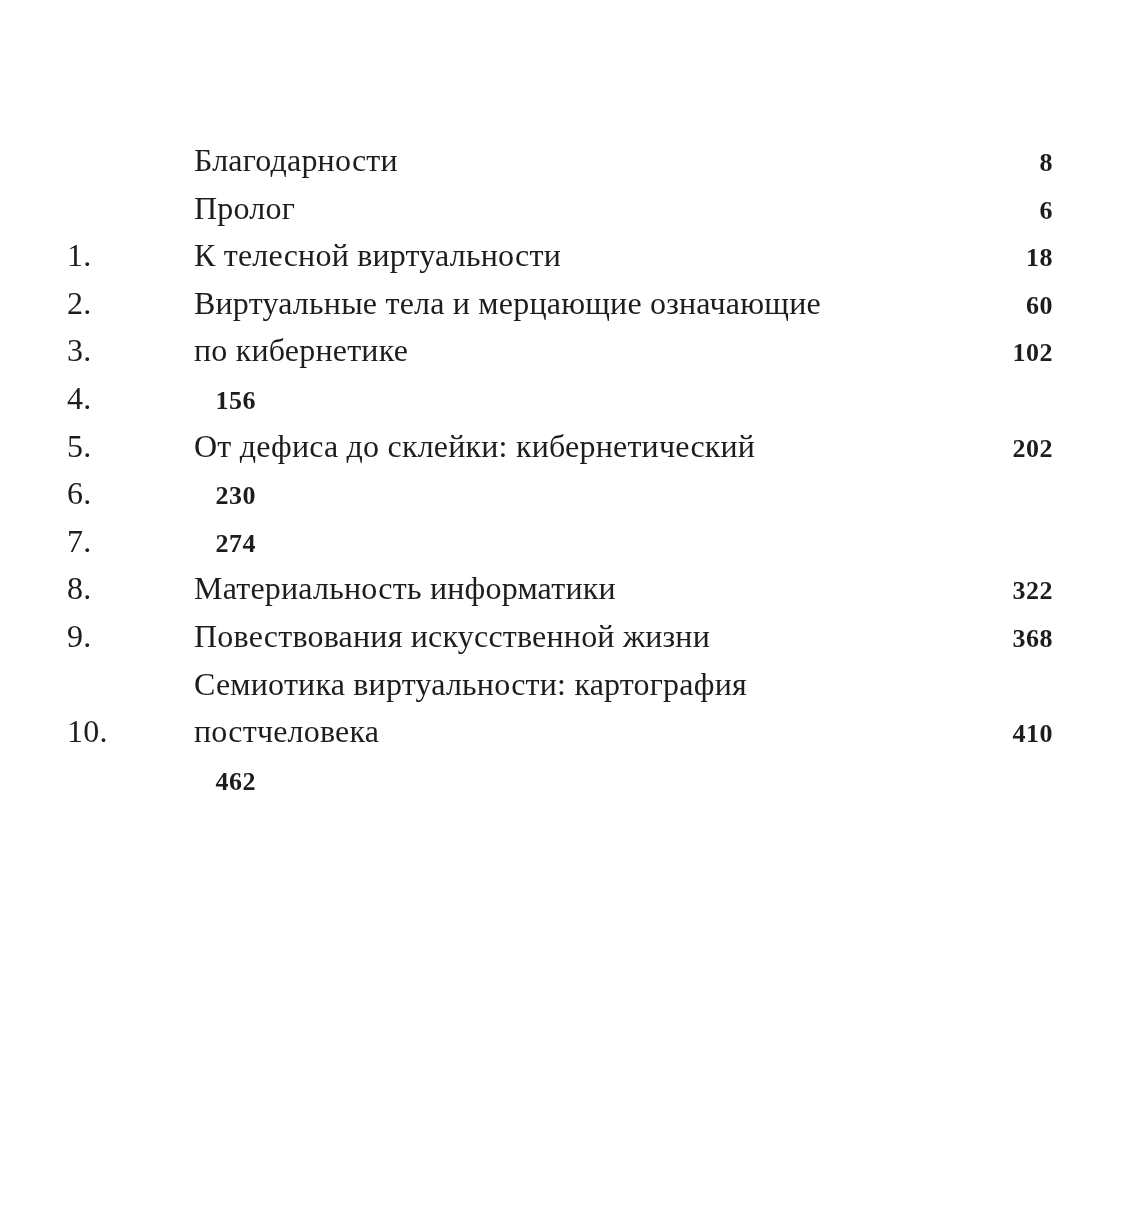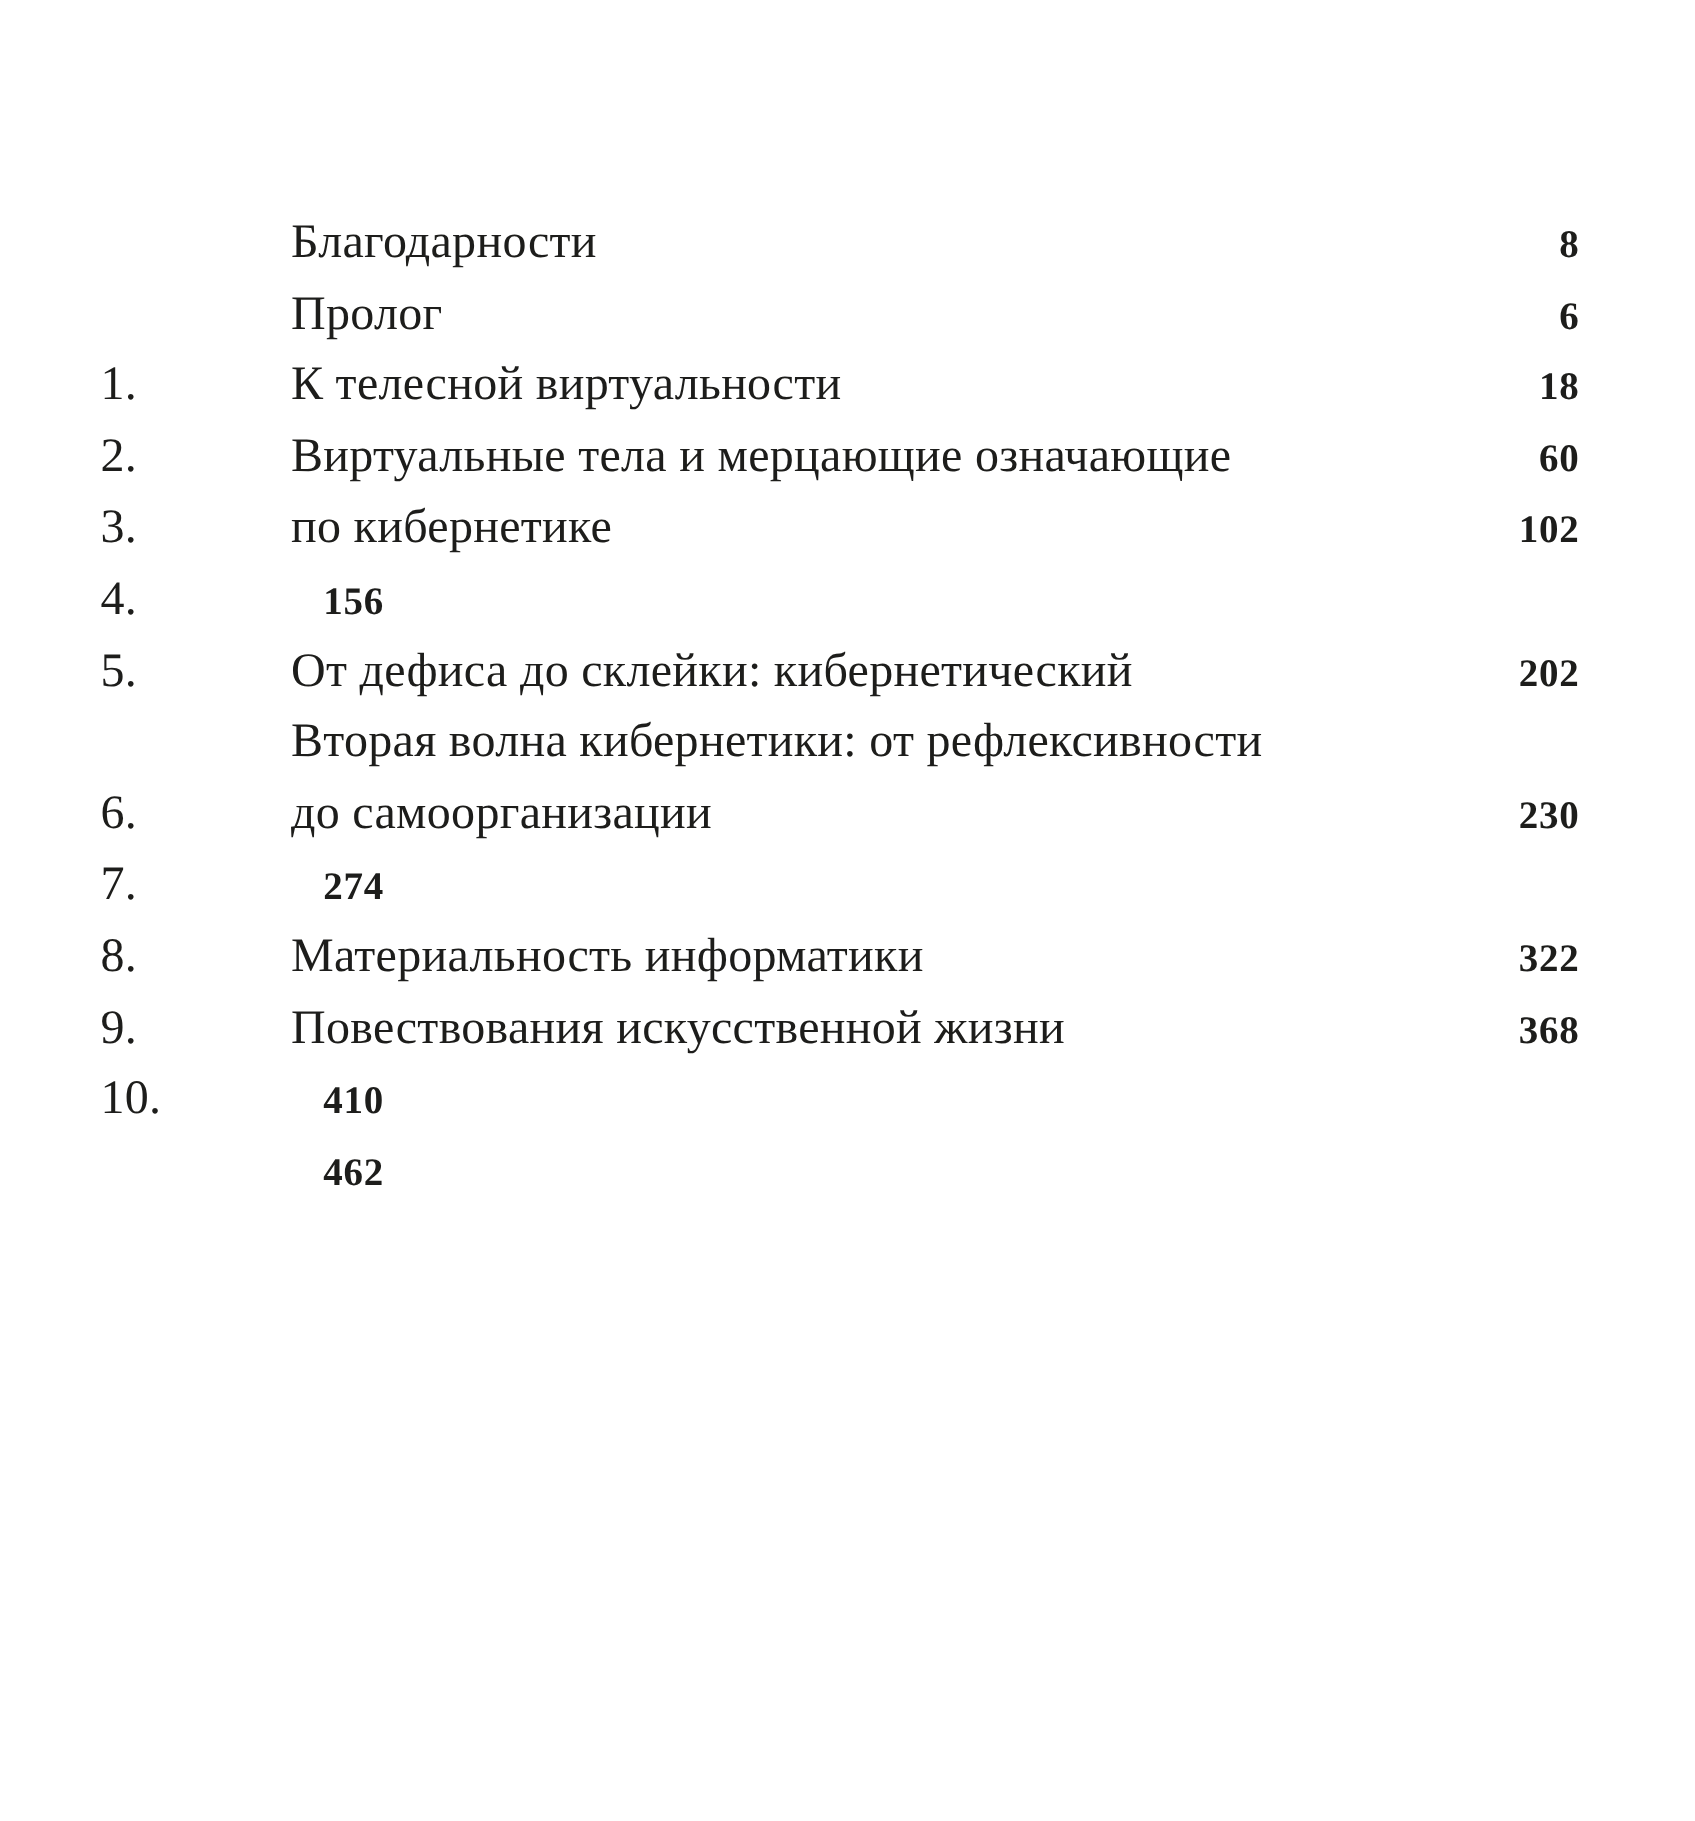--- a/index.html
+++ b/index.html
@@ -104,24 +104,20 @@
   </div>
       <div class="toc-row">
     <div class="toc-num">5.</div>
     <div class="toc-title">
           <div class="toc-line">От дефиса до склейки: кибернетический</div>
         </div>
     <div class="toc-page">202</div>
   </div>
       <div class="toc-row">
     <div class="toc-num">6.</div>
-    <div class="toc-title">
-          <div class="toc-line">Вторая волна кибернетики: от рефлексивности</div>
-          <div class="toc-line">до самоорганизации</div>
-        </div>
     <div class="toc-page">230</div>
   </div>
       <div class="toc-row">
     <div class="toc-num">7.</div>
     <div class="toc-page">274</div>
   </div>
       <div class="toc-row">
     <div class="toc-num">8.</div>
     <div class="toc-title">
           <div class="toc-line">Материальность информатики</div>
@@ -130,20 +126,24 @@
   </div>
       <div class="toc-row">
     <div class="toc-num">9.</div>
     <div class="toc-title">
           <div class="toc-line">Повествования искусственной жизни</div>
         </div>
     <div class="toc-page">368</div>
   </div>
       <div class="toc-row">
     <div class="toc-num">10.</div>
+    <div class="toc-title">
+          <div class="toc-line">Семиотика виртуальности: картография</div>
+          <div class="toc-line">постчеловека</div>
+        </div>
     <div class="toc-page">410</div>
   </div>
       <div class="toc-row">
     <div class="toc-num"></div>
     <div class="toc-page">462</div>
   </div>
     </div>
 </div>
 
 </body></html>

